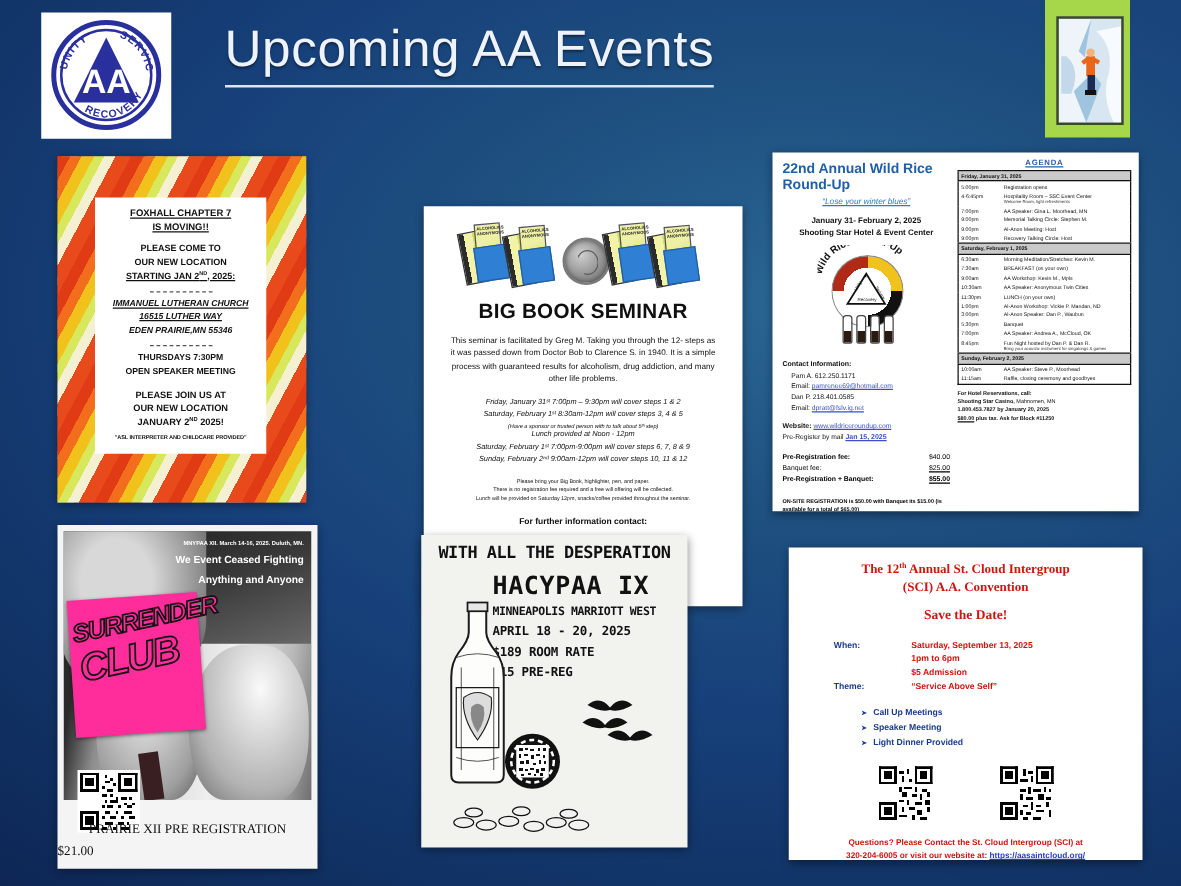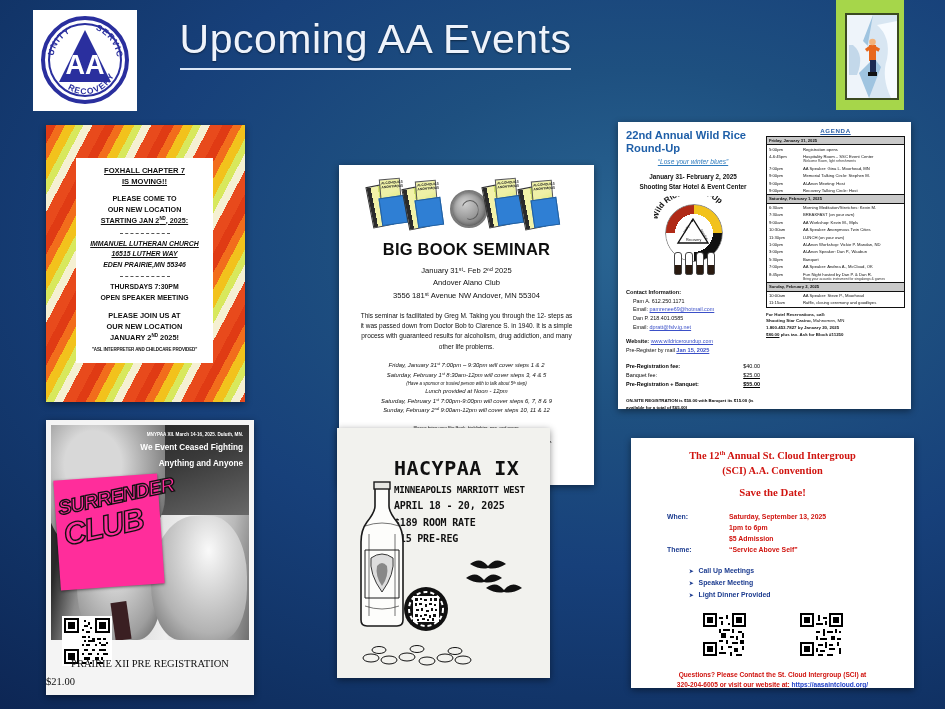--- a/index.html
+++ b/index.html
@@ -290,25 +290,20 @@
             <div class="b2">ALCOHOLICS ANONYMOUS</div>
             <div class="b3"></div>
           </div>
         <div class="bk" style="left:168px;top:10px;">
             <div class="b1"></div>
             <div class="b2">ALCOHOLICS ANONYMOUS</div>
             <div class="b3"></div>
           </div>
       </div>
       <div class="bb-title">BIG BOOK SEMINAR</div>
-      <div class="bb-sub">
-        <div>January 31ˢᵗ- Feb 2ⁿᵈ 2025</div>
-        <div>Andover Alano Club</div>
-        <div>3556 181ˢᵗ Avenue NW Andover, MN 55304</div>
-      </div>
       <div class="bb-para">This seminar is facilitated by Greg M. Taking you through the 12- steps as it was passed down from Doctor Bob to Clarence S. in 1940. It is a simple process with guaranteed results for alcoholism, drug addiction, and many other life problems.</div>
       <div class="bb-sched">
         <div>Friday, January 31ˢᵗ 7:00pm – 9:30pm will cover steps 1 &amp; 2</div>
         <div>Saturday, February 1ˢᵗ 8:30am-12pm will cover steps 3, 4 &amp; 5</div>
         <div class="tiny">(Have a sponsor or trusted person with to talk about 5ᵗʰ step)</div>
         <div>Lunch provided at Noon - 12pm</div>
         <div>Saturday, February 1ˢᵗ 7:00pm-9:00pm will cover steps 6, 7, 8 &amp; 9</div>
         <div>Sunday, February 2ⁿᵈ 9:00am-12pm will cover steps 10, 11 &amp; 12</div>
       </div>
       <div class="bb-note">
@@ -565,20 +560,21 @@
             <rect x="15" y="20" width="3" height="1"></rect>
         </g>
       </svg>
     </div>
     <div class="mn-caption">PRAIRIE XII PRE REGISTRATION</div>
     <div class="mn-price">$21.00</div>
   </div>
 
   <div class="card" id="card-hacypaa">
     <div class="hc-in">
+      <div class="hc-l1">WITH ALL THE DESPERATION</div>
       <div class="hc-right">
         <div class="hc-l2">HACYPAA IX</div>
         <div class="hc-l3">MINNEAPOLIS MARRIOTT WEST</div>
         <div class="hc-l4">APRIL 18 - 20, 2025</div>
         <div class="hc-l5">$189 ROOM RATE</div>
         <div class="hc-l5">$15 PRE-REG</div>
       </div>
 
       <svg class="hc-bottle" viewBox="0 0 62 150" aria-hidden="true">
         <path d="M24,4 L38,4 L38,26 Q38,32 46,42 Q52,50 52,62 L52,140 Q52,146 46,146 L16,146 Q10,146 10,140 L10,62 Q10,50 16,42 Q24,32 24,26 Z" fill="#fdfdfb" stroke="#1a1a1a" stroke-width="1.6"></path>

